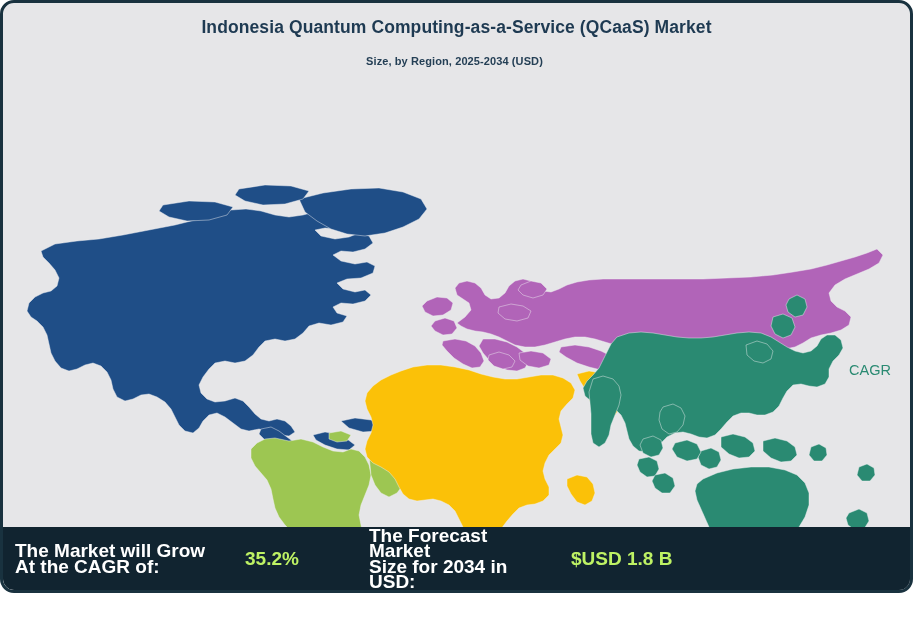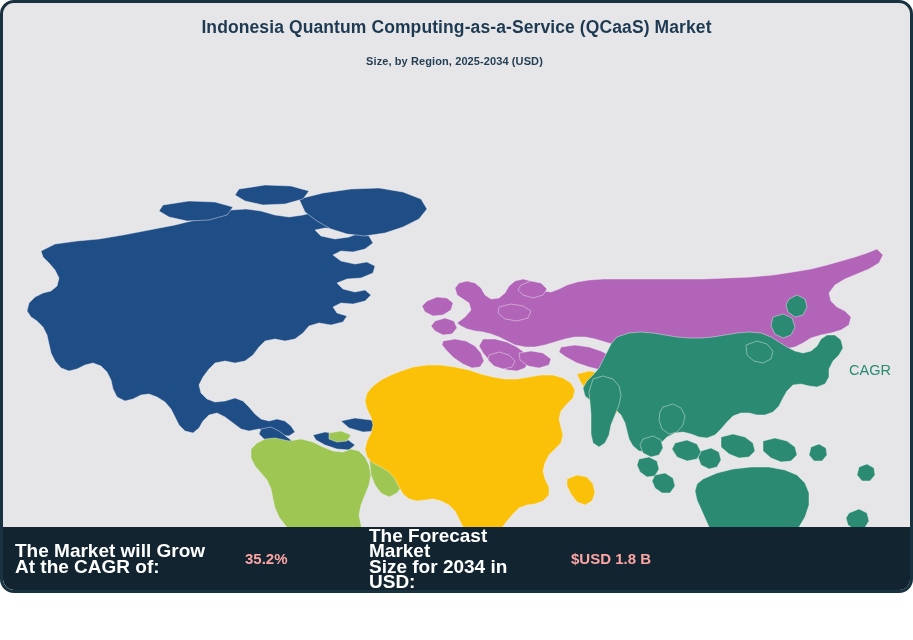--- a/index.html
+++ b/index.html
@@ -53,21 +53,21 @@
     border-bottom-left-radius:11px;border-bottom-right-radius:11px;
     z-index:6;
     overflow:hidden;
   }
   .stat{position:absolute;top:0;height:63px;display:flex;align-items:center;}
   .stat .lab{
     color:#ffffff;font-size:19px;font-weight:bold;line-height:15.5px;
     white-space:pre-line;
   }
   .stat .val{
-    color:#fca5a5;font-size:15px;font-weight:bold;
+    color:#bef264;font-size:19px;font-weight:bold;
   }
   #stat-cagr{left:12px;}
   #stat-cagr .lab{width:200px;}
   #stat-cagr .val{margin-left:30px;}
   #stat-forecast{left:366px;}
   #stat-forecast .lab{width:170px;}
   #stat-forecast .val{margin-left:32px;}
 </style>
 </head>
 <body>

